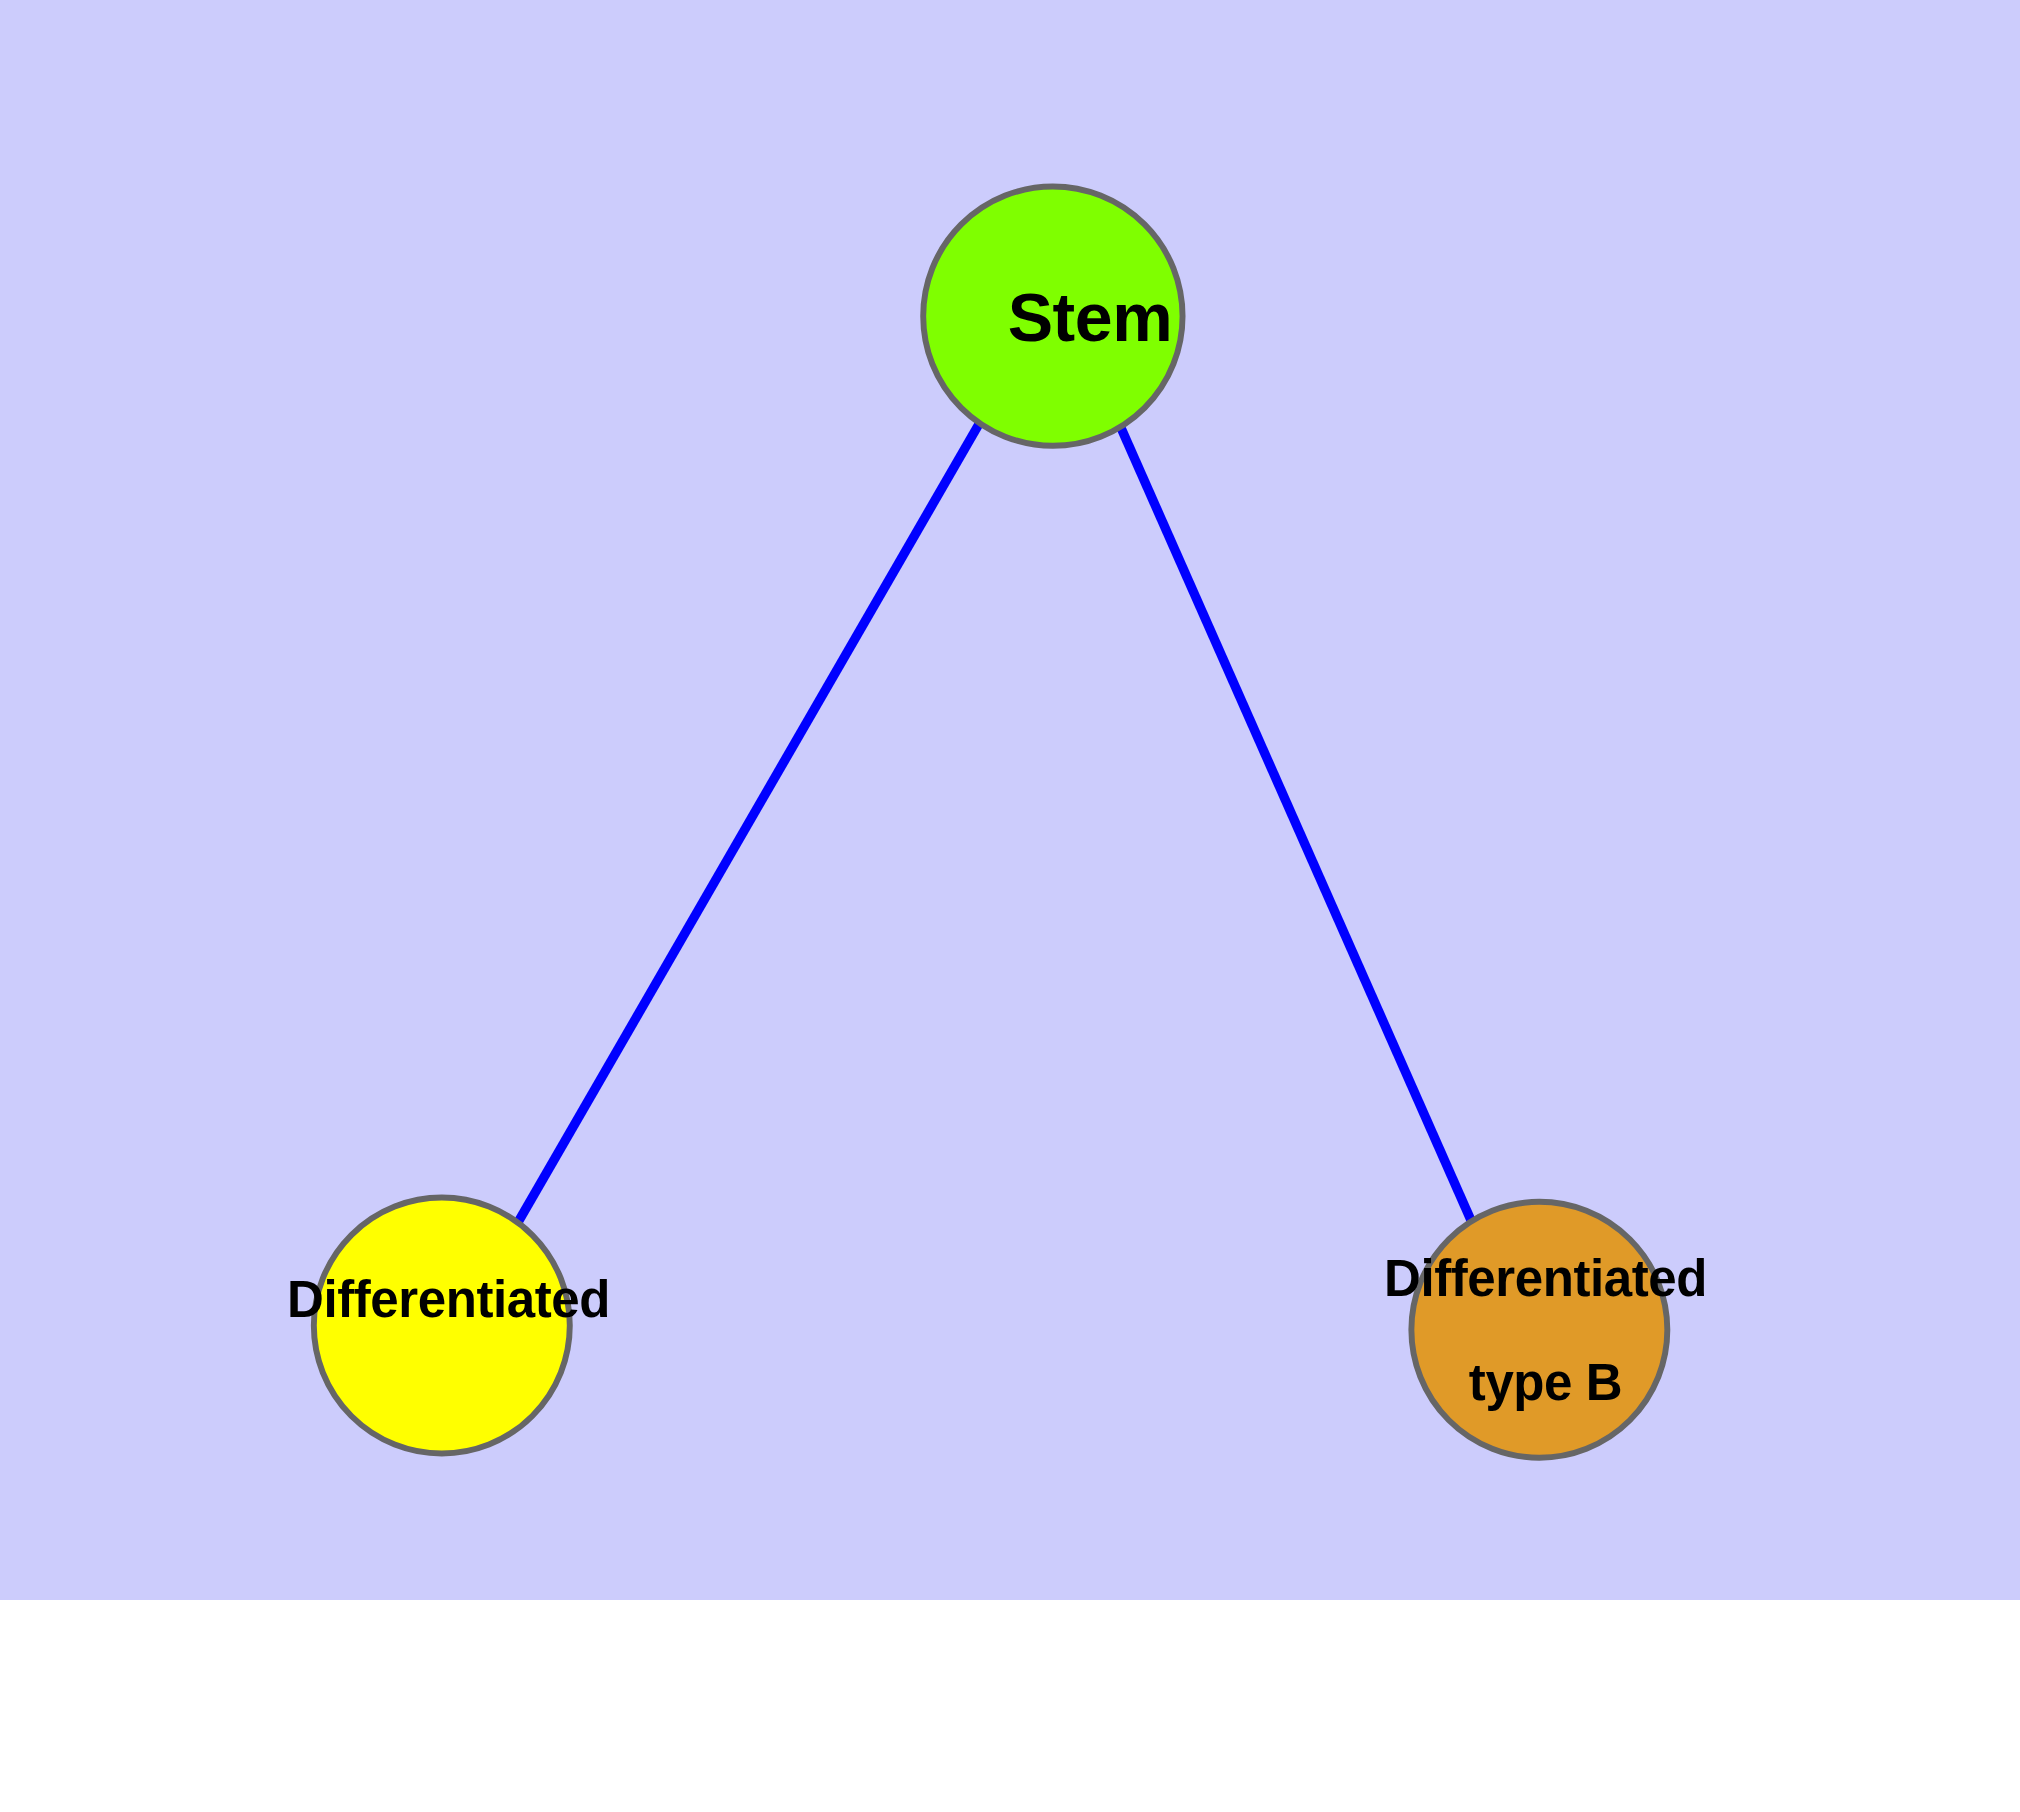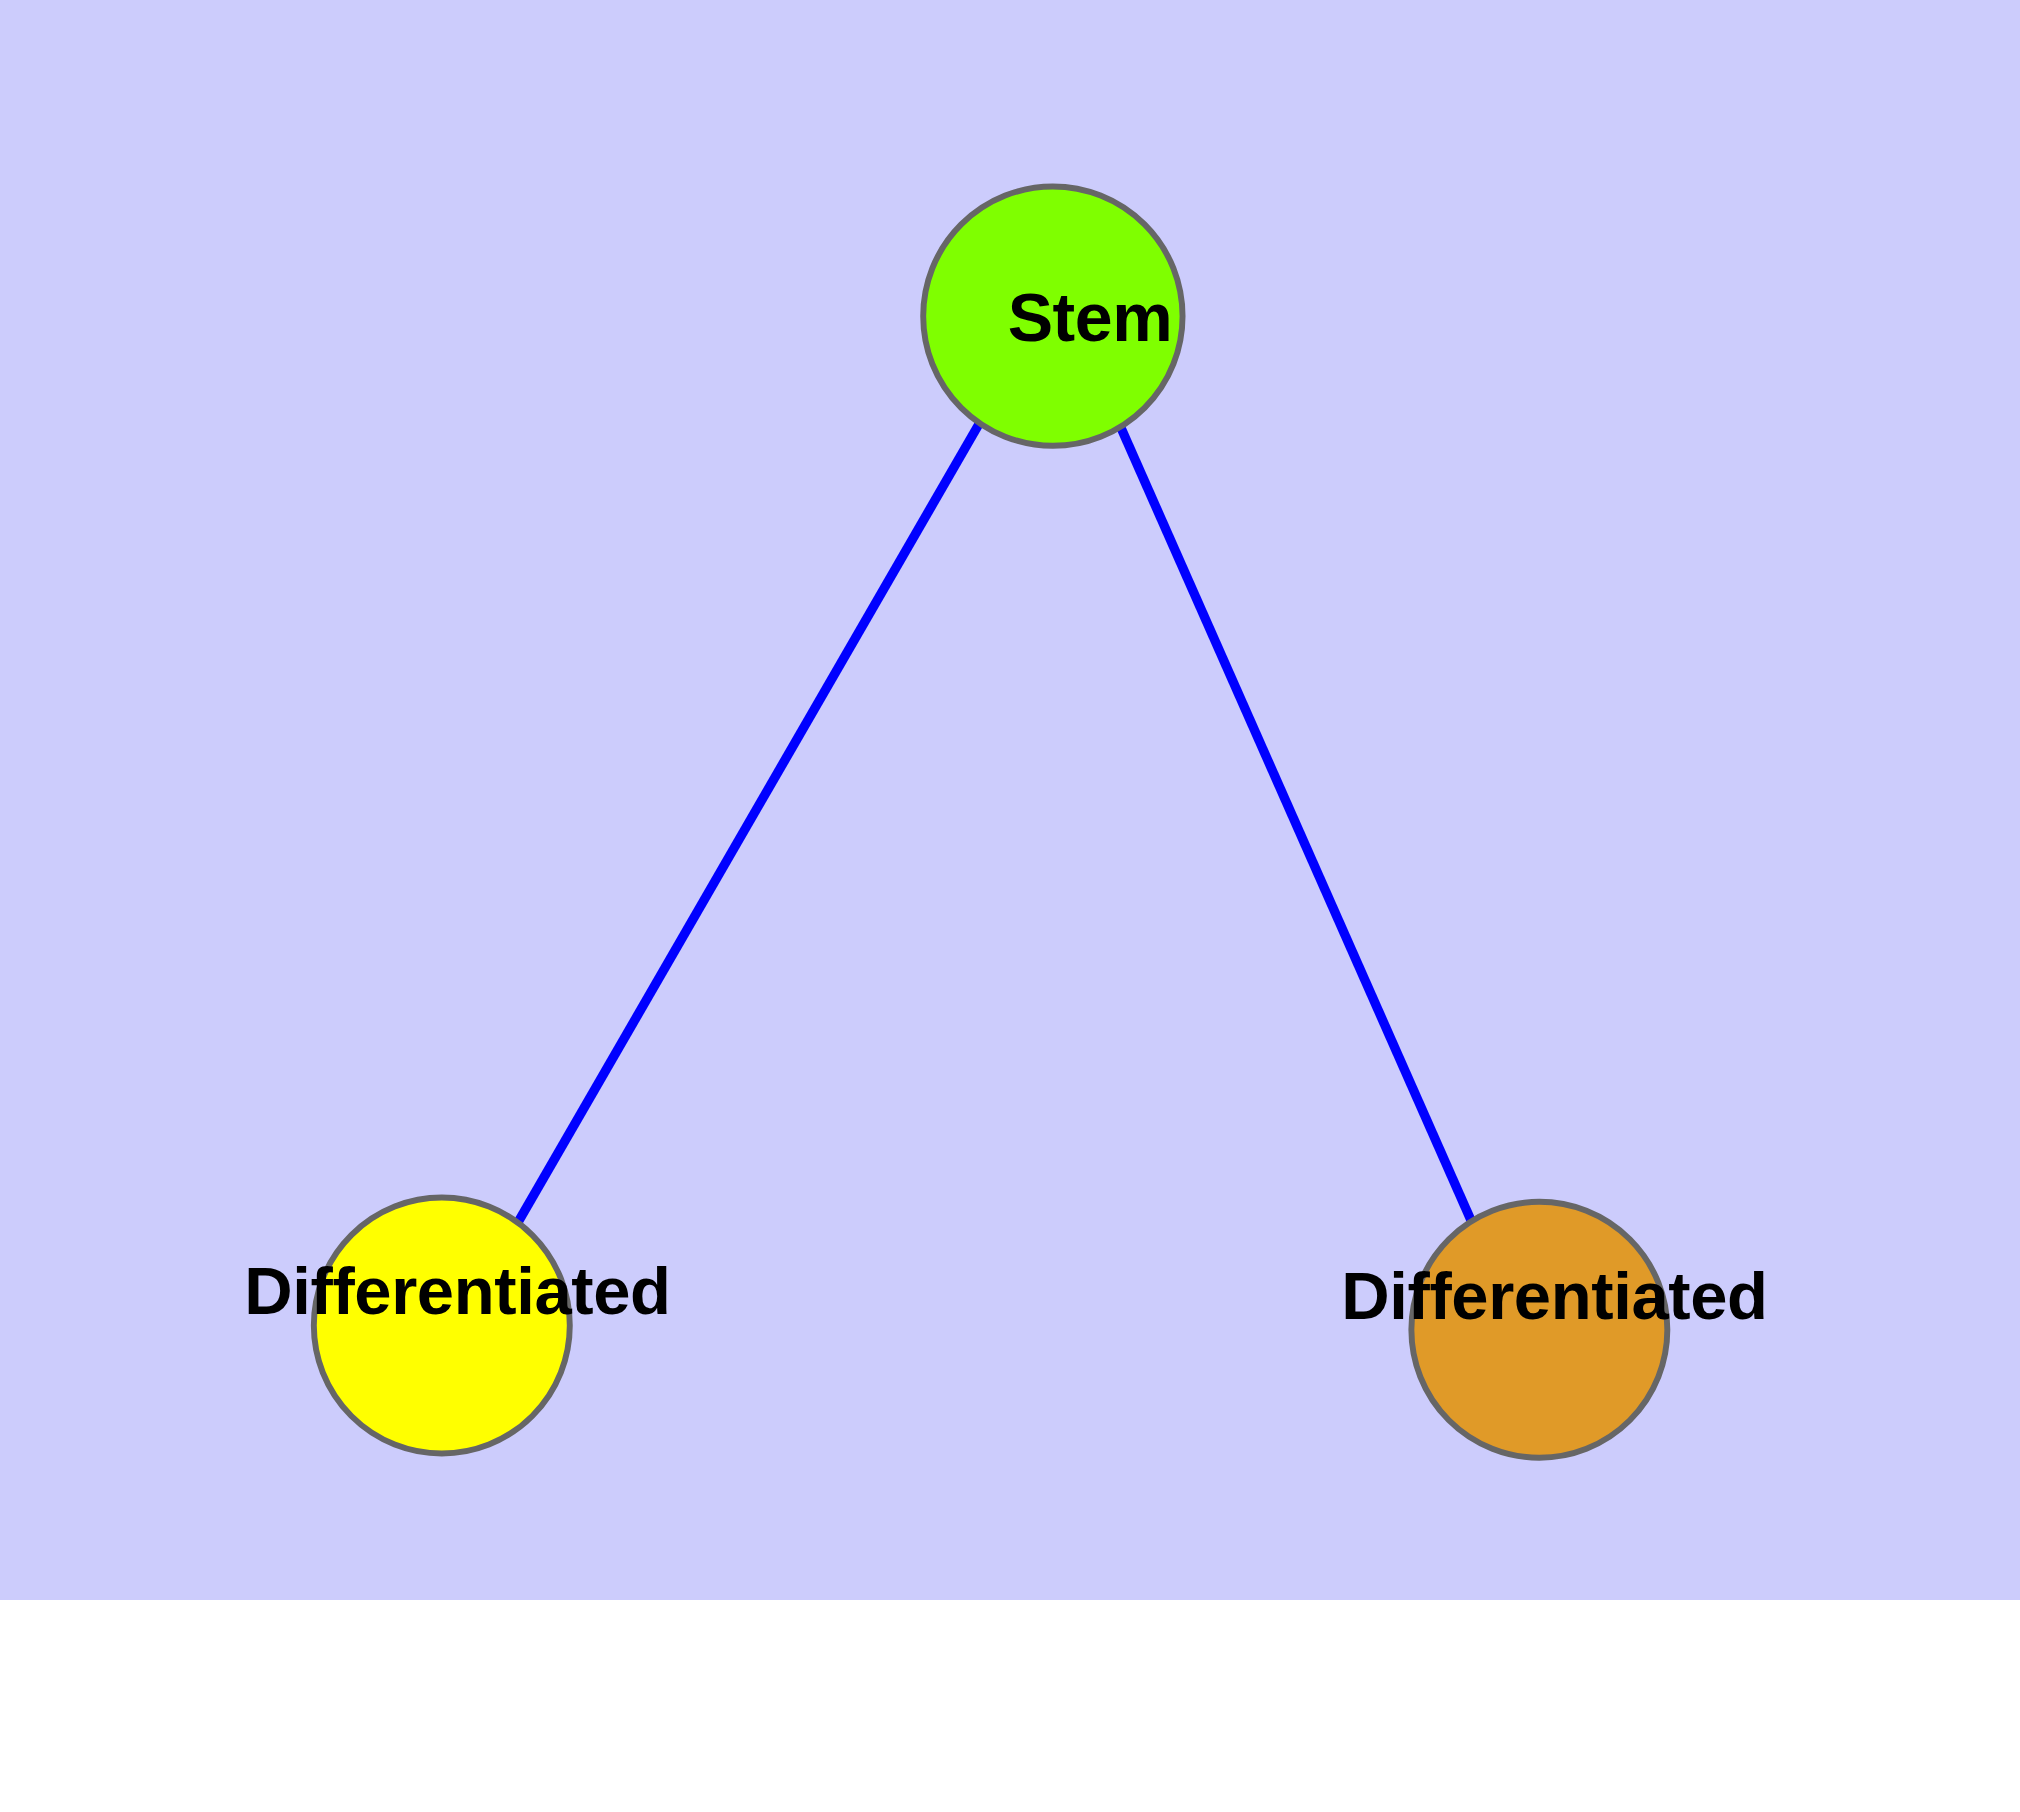--- a/index.html
+++ b/index.html
@@ -42,21 +42,21 @@
     white-space: pre;
     line-height: 1.02;
     letter-spacing: -0.4px;
     pointer-events: none;
     transform: translate(-50%, -50%);
   }
   .label-stem {
     font-size: 68px;
   }
   .label-diff {
-    font-size: 67px;
+    font-size: 51px;
   }
 </style>
 </head>
 <body>
 
 <div id="canvas" style="background: rgb(204, 204, 252); width: 2021px; height: 1600px;">
 
   <svg id="graph-svg" viewBox="0 0 2384 2138" xmlns="http://www.w3.org/2000/svg">
 
     <line class="edge-line" x1="1155" y1="500" x2="611" y2="1442" stroke="#0000ff"></line>
@@ -70,16 +70,17 @@
   <div class="node-label label-stem" style="left: 1053px; top: 318px;">
     <span>Stem</span>
   </div>
 
   <div class="node-label label-diff" style="left: 421px; top: 1326px;">
     <span>Differentiated</span><br>
   </div>
 
   <div class="node-label label-diff" style="left: 1518px; top: 1331px;">
     <span>Differentiated</span><br>
+    <span>type B</span>
   </div>
 
 </div>
 
 
 </body></html>

